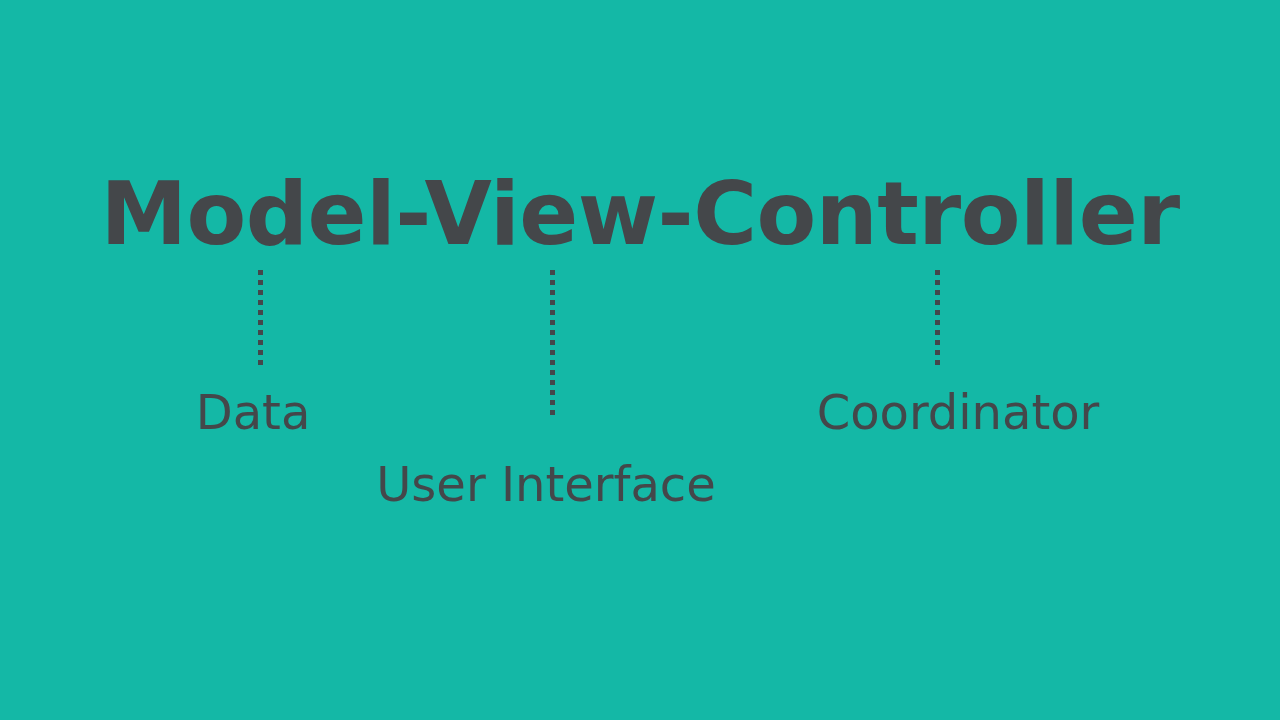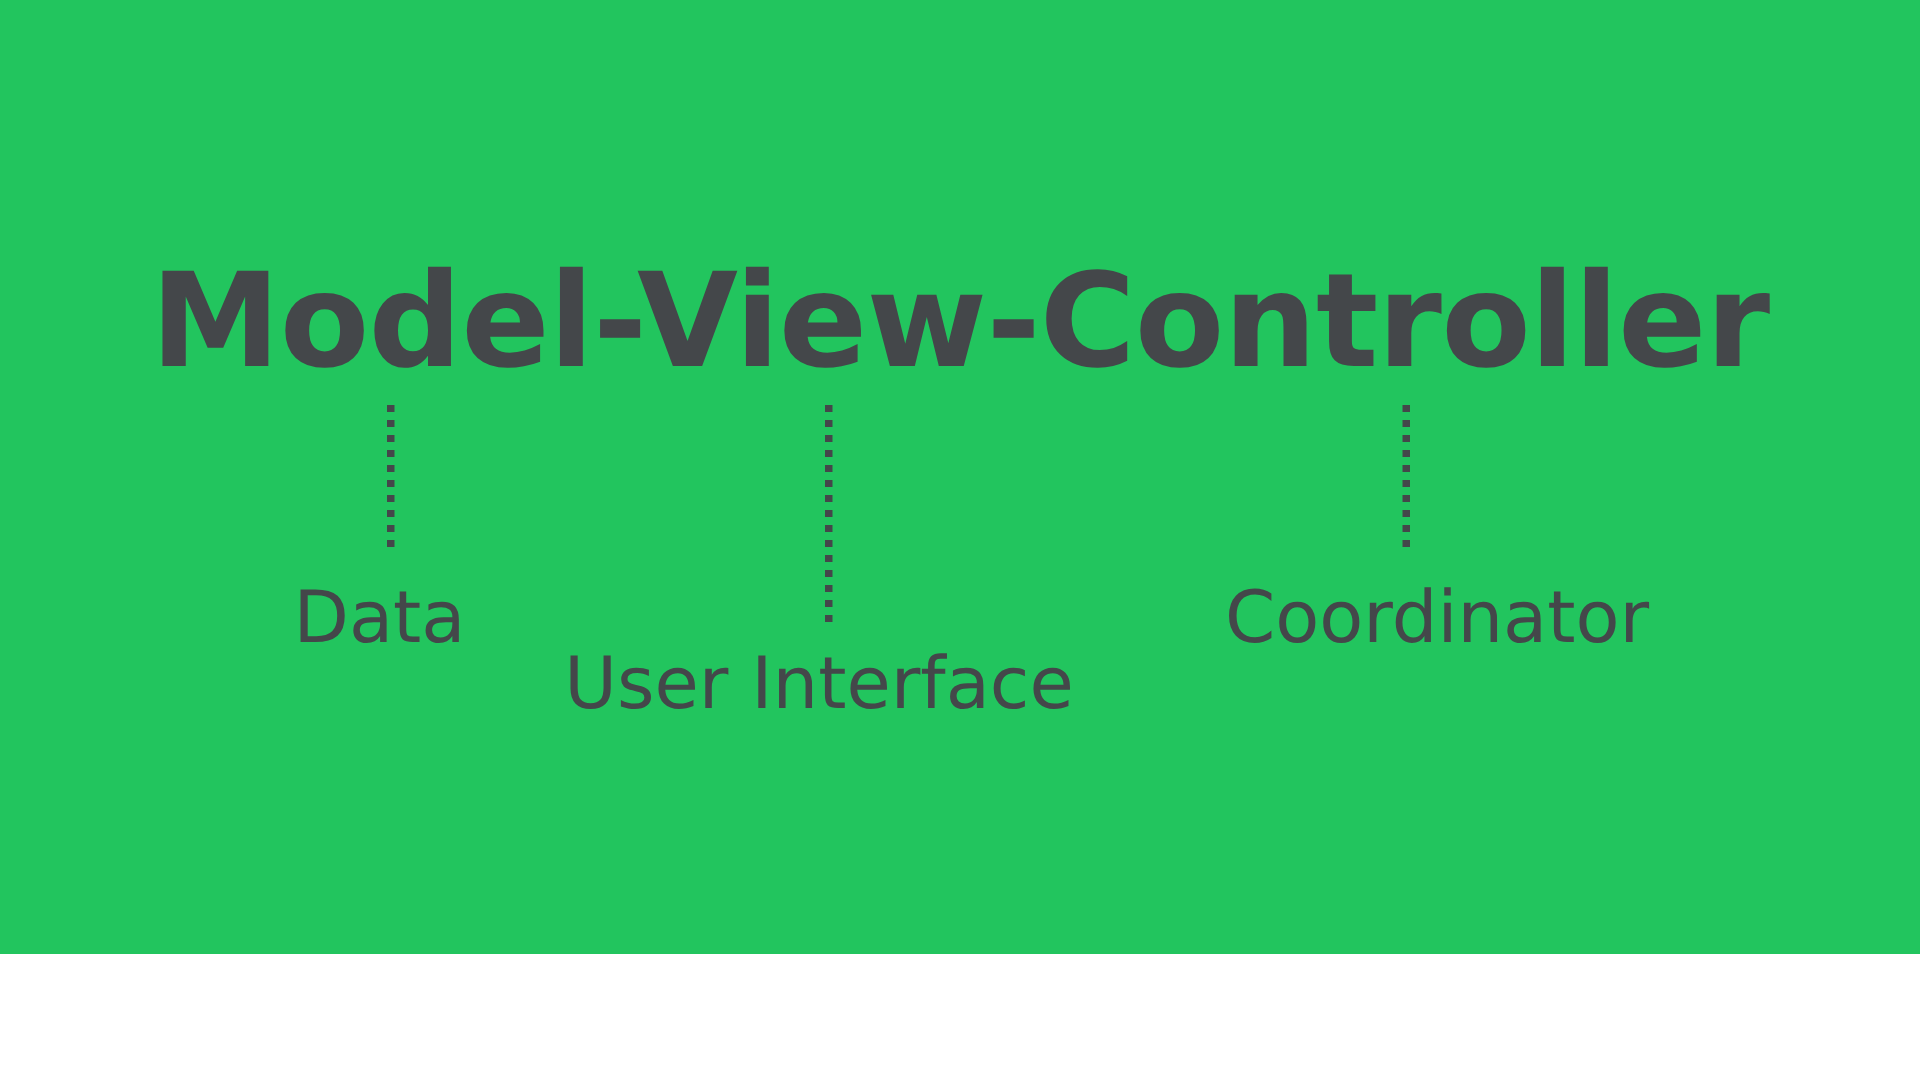--- a/index.html
+++ b/index.html
@@ -10,22 +10,22 @@
     width: 1280px;
     height: 720px;
     background: #ffffff;
     font-family: "DejaVu Sans", "Liberation Sans", sans-serif;
     overflow: hidden;
   }
 
   #slide {
     position: relative;
     width: 1280px;
-    height: 636px;
-    background: #22c55e;
+    height: 720px;
+    background: #14b8a6;
   }
 
   
   .title {
     position: absolute;
     left: 0;
     top: 164px;
     width: 1280px;
     text-align: center;
     font-family: "DejaVu Sans", "Liberation Sans", sans-serif;
@@ -72,17 +72,17 @@
   <div class="title">Model-View-Controller</div>
 
   <div class="connector" style="left:258px; top:270px; height:96px;"></div>
 
   <div class="connector" style="left:550px; top:270px; height:150px;"></div>
 
   <div class="connector" style="left:935px; top:270px; height:96px;"></div>
 
   <div class="leaf-label" style="left:253px; top:384px;text-align:right;">Data</div>
 
-  <div class="leaf-label" style="left:546px; top:428px;">User Interface</div>
+  <div class="leaf-label" style="left:546px; top:456px;">User Interface</div>
 
   <div class="leaf-label" style="left:958px; top:384px;">Coordinator</div>
 
 </div>
 
 </body></html>

